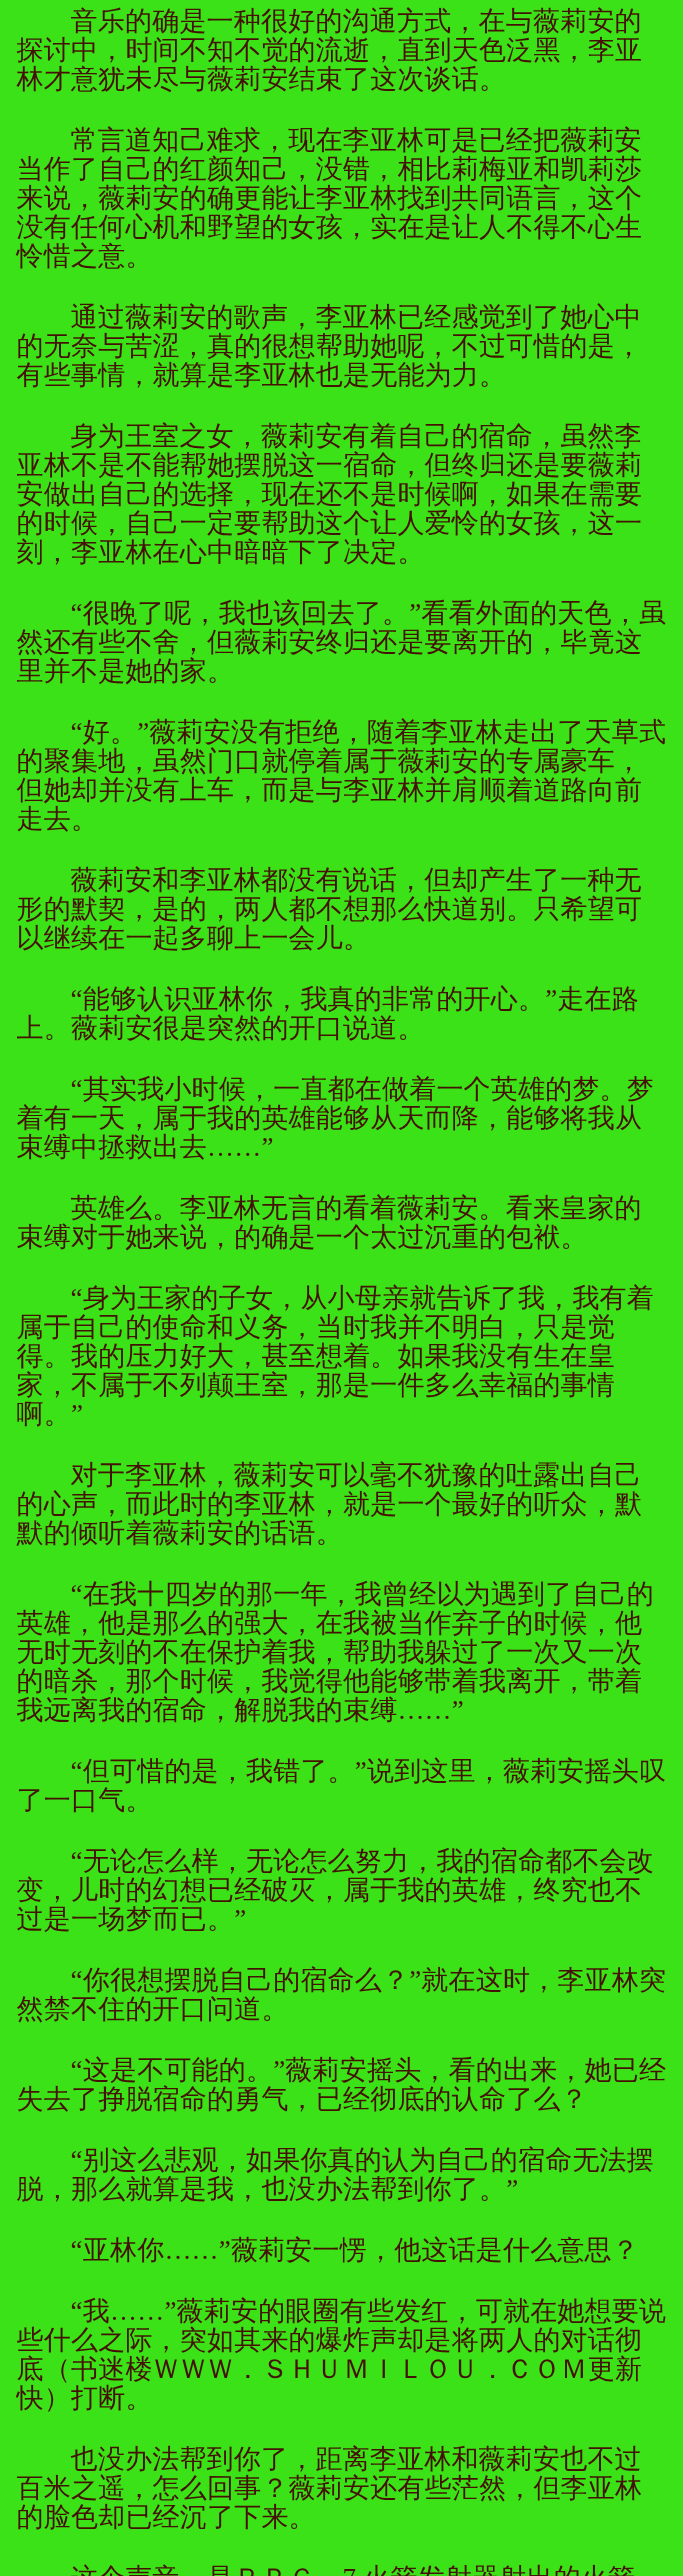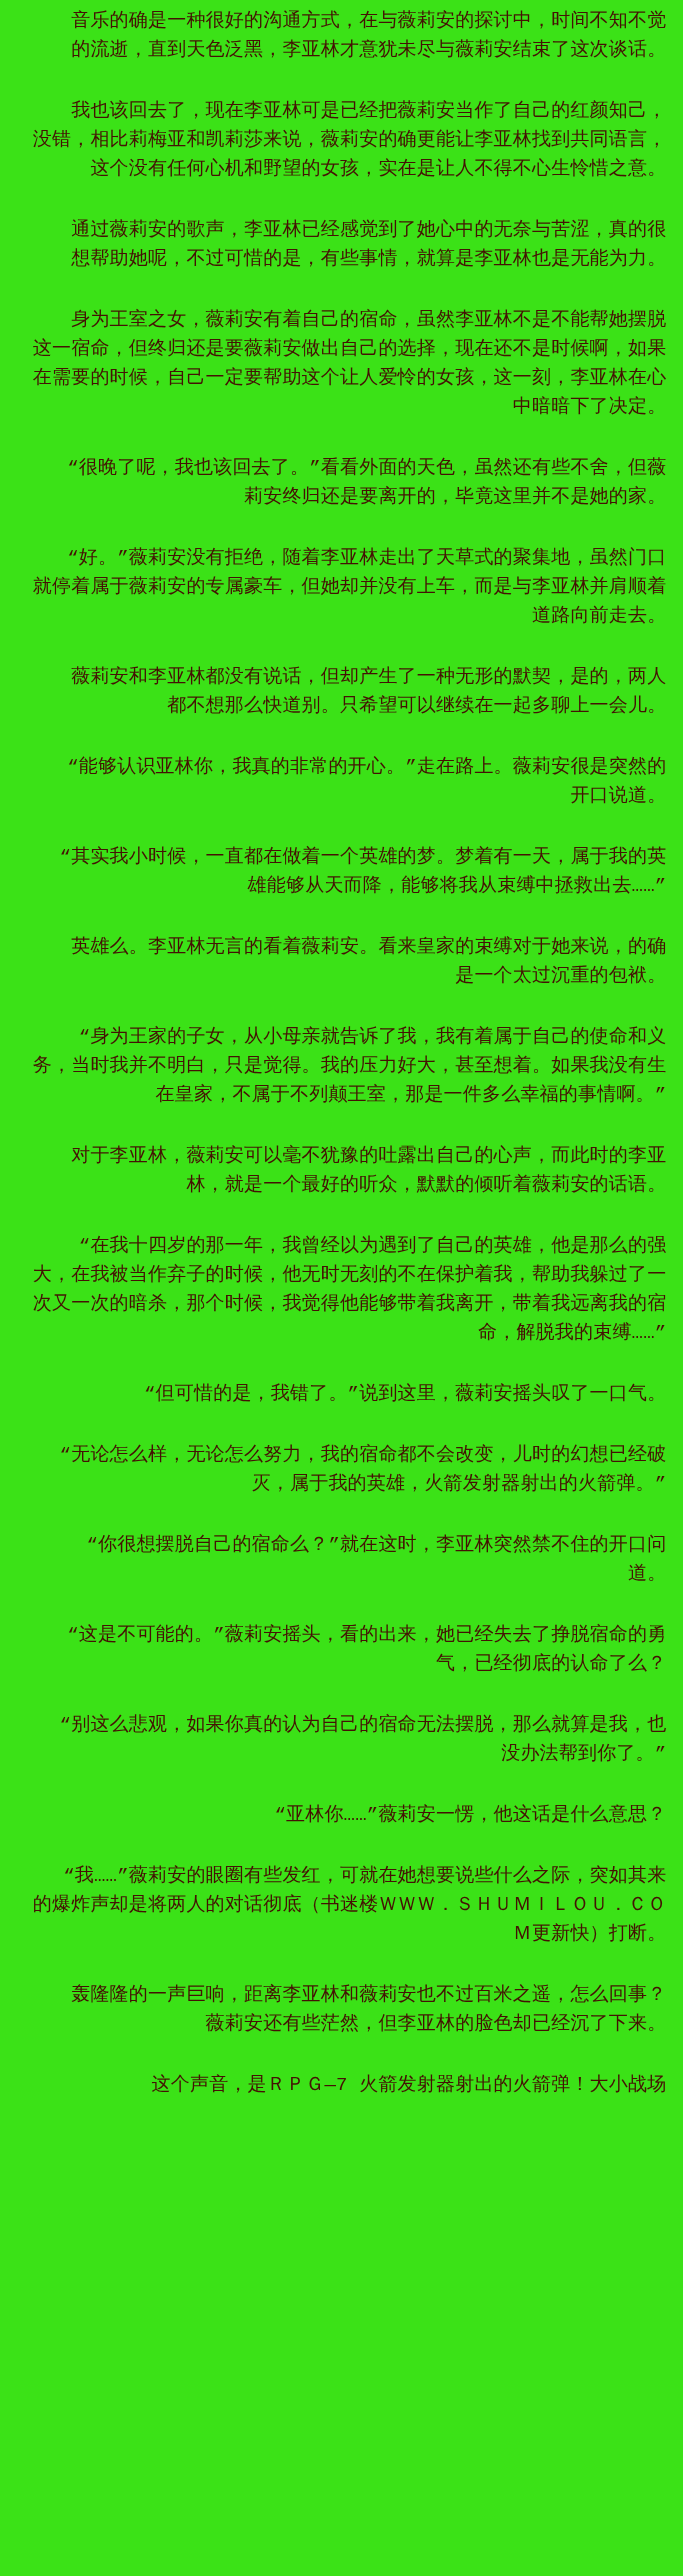--- a/index.html
+++ b/index.html
@@ -14,54 +14,54 @@
   }
   .page {
     box-sizing: border-box;
     width: 683px;
     min-height: 2576px;
     padding: 6.8px 16.6px 19.5px 16.6px;
     background: var(--page-bg, #3be217);
   }
   .novel-paragraph {
     margin: 0 0 32px 0;
-    font-size: 19px;
+    font-size: 27px;
     line-height: 29px;
     letter-spacing: 0.2px;
     text-indent: 2em;
     color: var(--page-fg, #451104);
-    font-family: Liberation Mono, monospace;
-    text-align: right;
+    font-family: Liberation Serif, serif;
+    text-align: left;
   }
   .novel-paragraph:last-child {
     margin-bottom: 0;
   }
 </style>
 </head>
 <body>
 
 <div class="page">
   <div>
     <p class="novel-paragraph">音乐的确是一种很好的沟通方式，在与薇莉安的探讨中，时间不知不觉的流逝，直到天色泛黑，李亚林才意犹未尽与薇莉安结束了这次谈话。</p>
-    <p class="novel-paragraph">我也该回去了，现在李亚林可是已经把薇莉安当作了自己的红颜知己，没错，相比莉梅亚和凯莉莎来说，薇莉安的确更能让李亚林找到共同语言，这个没有任何心机和野望的女孩，实在是让人不得不心生怜惜之意。</p>
+    <p class="novel-paragraph">常言道知己难求，现在李亚林可是已经把薇莉安当作了自己的红颜知己，没错，相比莉梅亚和凯莉莎来说，薇莉安的确更能让李亚林找到共同语言，这个没有任何心机和野望的女孩，实在是让人不得不心生怜惜之意。</p>
     <p class="novel-paragraph">通过薇莉安的歌声，李亚林已经感觉到了她心中的无奈与苦涩，真的很想帮助她呢，不过可惜的是，有些事情，就算是李亚林也是无能为力。</p>
     <p class="novel-paragraph">身为王室之女，薇莉安有着自己的宿命，虽然李亚林不是不能帮她摆脱这一宿命，但终归还是要薇莉安做出自己的选择，现在还不是时候啊，如果在需要的时候，自己一定要帮助这个让人爱怜的女孩，这一刻，李亚林在心中暗暗下了决定。</p>
     <p class="novel-paragraph">“很晚了呢，我也该回去了。”看看外面的天色，虽然还有些不舍，但薇莉安终归还是要离开的，毕竟这里并不是她的家。</p>
     <p class="novel-paragraph">“好。”薇莉安没有拒绝，随着李亚林走出了天草式的聚集地，虽然门口就停着属于薇莉安的专属豪车，但她却并没有上车，而是与李亚林并肩顺着道路向前走去。</p>
     <p class="novel-paragraph">薇莉安和李亚林都没有说话，但却产生了一种无形的默契，是的，两人都不想那么快道别。只希望可以继续在一起多聊上一会儿。</p>
     <p class="novel-paragraph">“能够认识亚林你，我真的非常的开心。”走在路上。薇莉安很是突然的开口说道。</p>
     <p class="novel-paragraph">“其实我小时候，一直都在做着一个英雄的梦。梦着有一天，属于我的英雄能够从天而降，能够将我从束缚中拯救出去……”</p>
     <p class="novel-paragraph">英雄么。李亚林无言的看着薇莉安。看来皇家的束缚对于她来说，的确是一个太过沉重的包袱。</p>
     <p class="novel-paragraph">“身为王家的子女，从小母亲就告诉了我，我有着属于自己的使命和义务，当时我并不明白，只是觉得。我的压力好大，甚至想着。如果我没有生在皇家，不属于不列颠王室，那是一件多么幸福的事情啊。”</p>
     <p class="novel-paragraph">对于李亚林，薇莉安可以毫不犹豫的吐露出自己的心声，而此时的李亚林，就是一个最好的听众，默默的倾听着薇莉安的话语。</p>
     <p class="novel-paragraph">“在我十四岁的那一年，我曾经以为遇到了自己的英雄，他是那么的强大，在我被当作弃子的时候，他无时无刻的不在保护着我，帮助我躲过了一次又一次的暗杀，那个时候，我觉得他能够带着我离开，带着我远离我的宿命，解脱我的束缚……”</p>
     <p class="novel-paragraph">“但可惜的是，我错了。”说到这里，薇莉安摇头叹了一口气。</p>
-    <p class="novel-paragraph">“无论怎么样，无论怎么努力，我的宿命都不会改变，儿时的幻想已经破灭，属于我的英雄，火箭发射器射出的火箭弹。”</p>
+    <p class="novel-paragraph">“无论怎么样，无论怎么努力，我的宿命都不会改变，儿时的幻想已经破灭，属于我的英雄，终究也不过是一场梦而已。”</p>
     <p class="novel-paragraph">“你很想摆脱自己的宿命么？”就在这时，李亚林突然禁不住的开口问道。</p>
     <p class="novel-paragraph">“这是不可能的。”薇莉安摇头，看的出来，她已经失去了挣脱宿命的勇气，已经彻底的认命了么？</p>
     <p class="novel-paragraph">“别这么悲观，如果你真的认为自己的宿命无法摆脱，那么就算是我，也没办法帮到你了。”</p>
     <p class="novel-paragraph">“亚林你……”薇莉安一愣，他这话是什么意思？</p>
     <p class="novel-paragraph">“我……”薇莉安的眼圈有些发红，可就在她想要说些什么之际，突如其来的爆炸声却是将两人的对话彻底（书迷楼ＷＷＷ．ＳＨＵＭＩＬＯＵ．ＣＯＭ更新快）打断。</p>
-    <p class="novel-paragraph">轰隆隆的一声巨响，距离李亚林和薇莉安也不过百米之遥，怎么回事？薇莉安还有些茫然，但李亚林的脸色却已经沉了下来。</p>
+    <p class="novel-paragraph">也没办法帮到你了，距离李亚林和薇莉安也不过百米之遥，怎么回事？薇莉安还有些茫然，但李亚林的脸色却已经沉了下来。</p>
     <p class="novel-paragraph">这个声音，是ＲＰＧ—7 火箭发射器射出的火箭弹！大小战场</p>
   </div>
 </div>
 
 
 </body></html>

